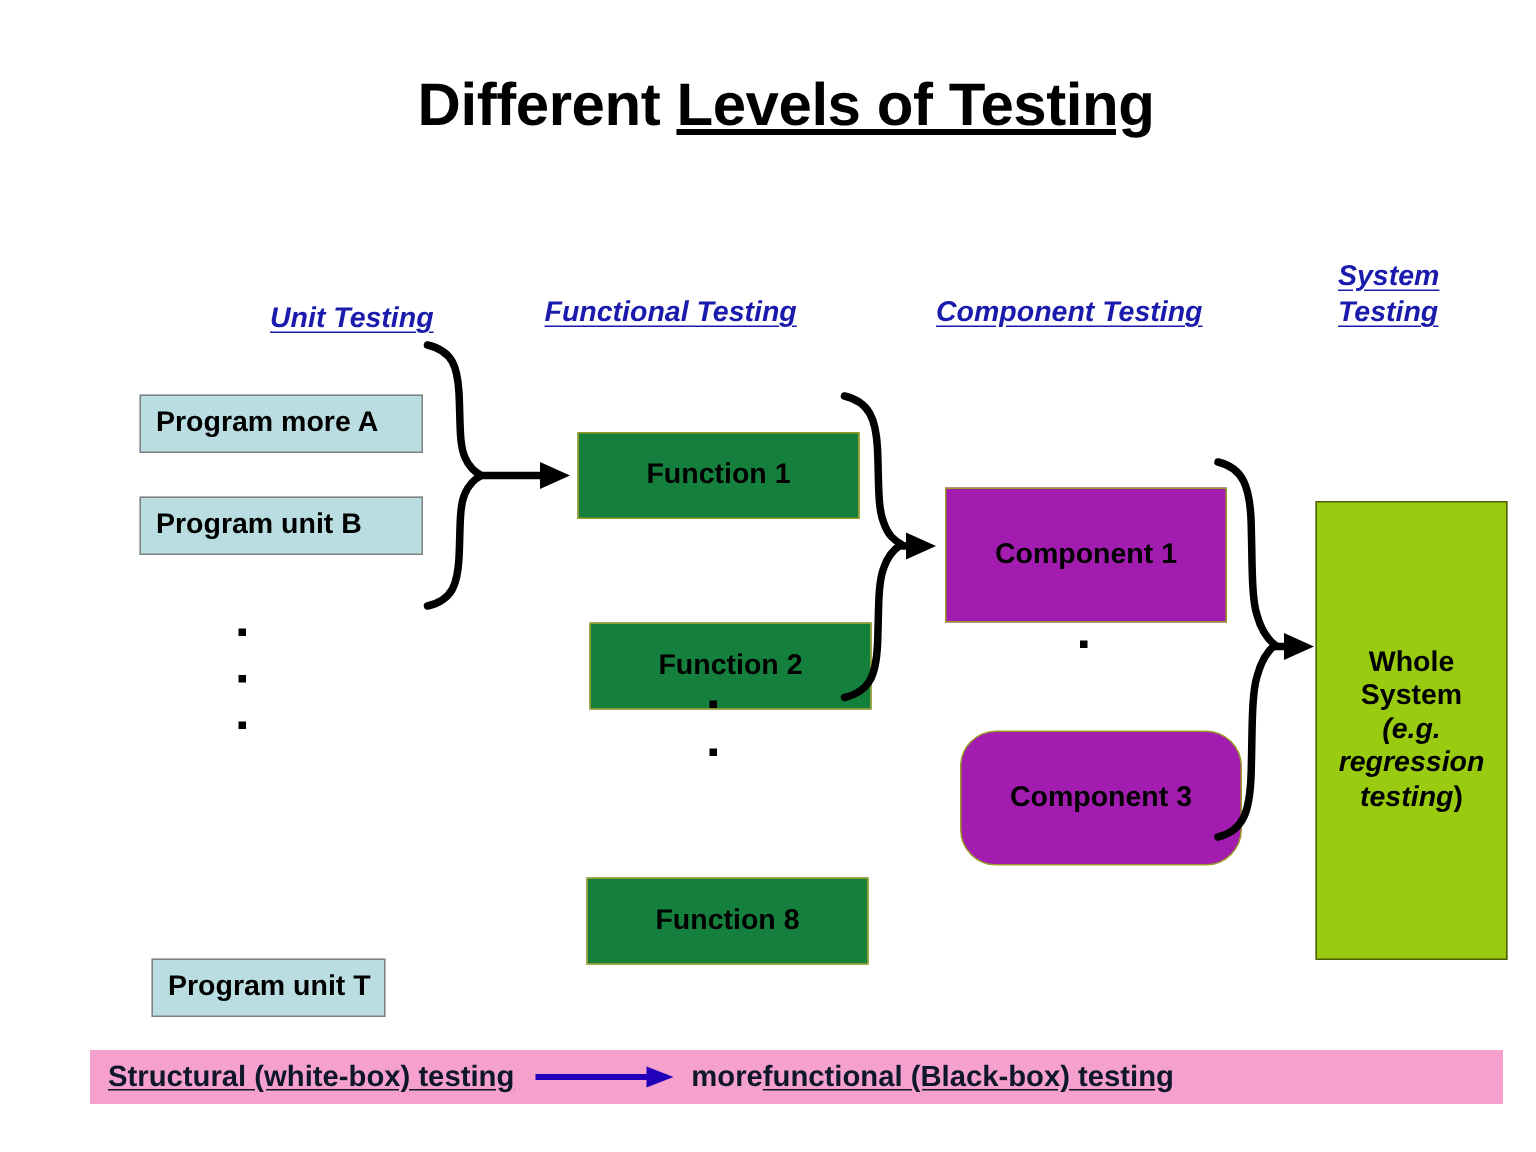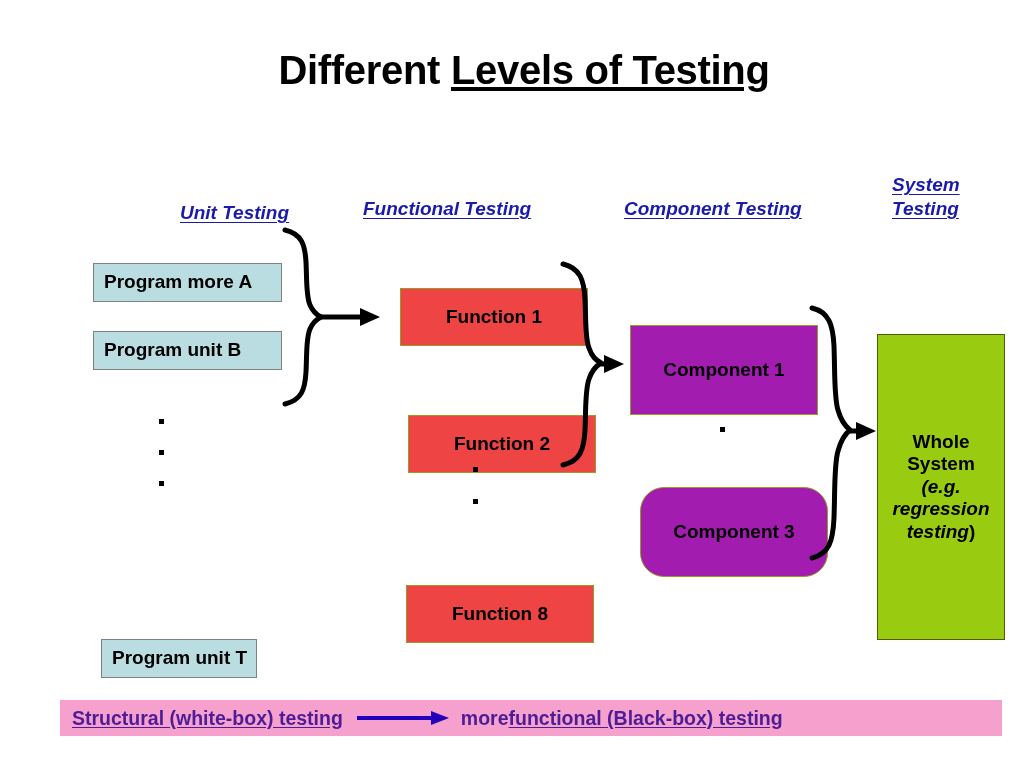--- a/index.html
+++ b/index.html
@@ -59,24 +59,23 @@
     line-height: 1.18;
   }
   .unit-box {
     background: #b9dde0;
     border: 1px solid #808080;
     font-size: 19px;
     justify-content: flex-start;
     padding-left: 10px;
   }
   .fn-box {
-    background: #ef4444;
+    background: #15803d;
     border: 1px solid #9a9a24;
     font-size: 19px;
-    margin-left: 15px;
   }
   .comp-box {
     background: #a21caf;
     border: 1px solid #9a9a24;
     font-size: 19px;
   }
   .sys-box {
     background: #99cc11;
     border: 1px solid #4d5d0a;
     font-size: 19px;
@@ -99,21 +98,21 @@
     width: 942px;
     height: 36px;
     background: #f5a0cd;
     display: flex;
     align-items: center;
     white-space: nowrap;
   }
   #bottom-banner .btxt {
     font-size: 19.5px;
     font-weight: bold;
-    color: #4c1d95;
+    color: #0f172a;
   }
   #bottom-banner .u { text-decoration: underline; text-underline-offset: 2px; }
   #banner-arrow-wrap {
     display: inline-flex;
     align-items: center;
     margin: 0 10px 0 12px;
   }
 
   svg.overlay {
     position: absolute;

